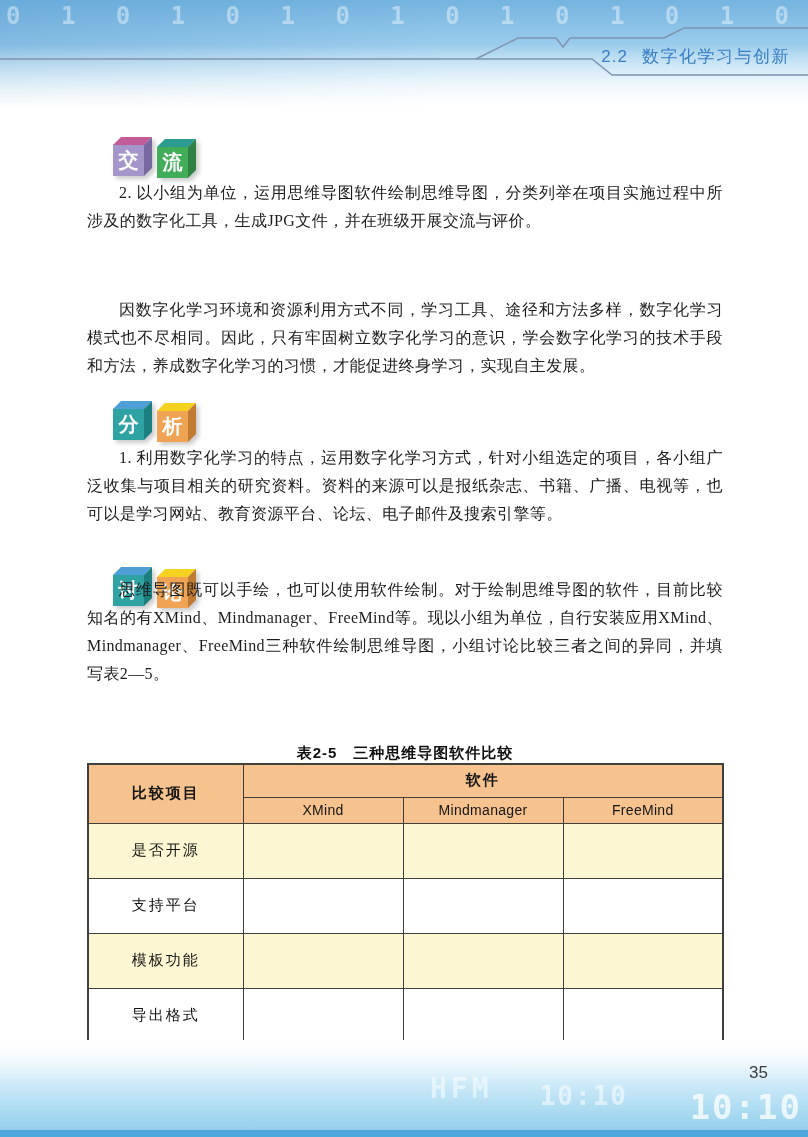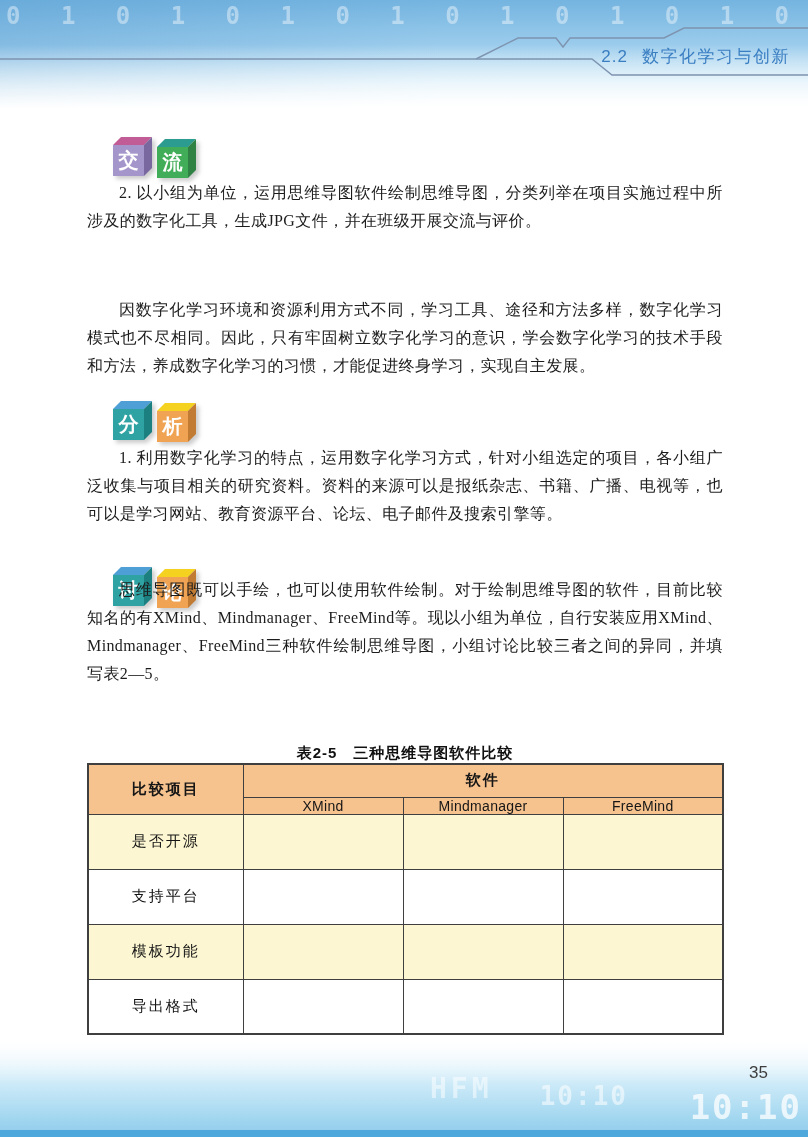--- a/index.html
+++ b/index.html
@@ -77,21 +77,21 @@
     border:2px solid #3f3f3f;
     margin-top:8px;
   }
   .cmp-table th, .cmp-table td { border:1px solid #3f3f3f; padding:0; text-align:center; vertical-align:middle; }
   .cmp-table th {
     background:#f6c28e; font-family:"Liberation Sans", sans-serif;
     font-size:15px; font-weight:bold; color:#161616; letter-spacing:2px;
   }
   .cmp-table th.sw-name { font-size:14px; font-weight:normal; letter-spacing:0.3px; }
   tr.hrow1 { height:33px; }
-  tr.hrow2 { height:17px; }
+  tr.hrow2 { height:26px; }
   tr.data  { height:55px; }
   .cmp-table td.rowlabel { font-size:15px; letter-spacing:2px; color:#141414; }
   tr.alt td { background:#fcf6d2; }
   tr.plain td { background:#ffffff; }
 
   
   .footer-band {
     position:absolute; left:0; top:1040px; width:808px; height:97px;
     background-image:
       linear-gradient(to bottom, #ffffff 0%, rgba(255,255,255,0) 45%),

